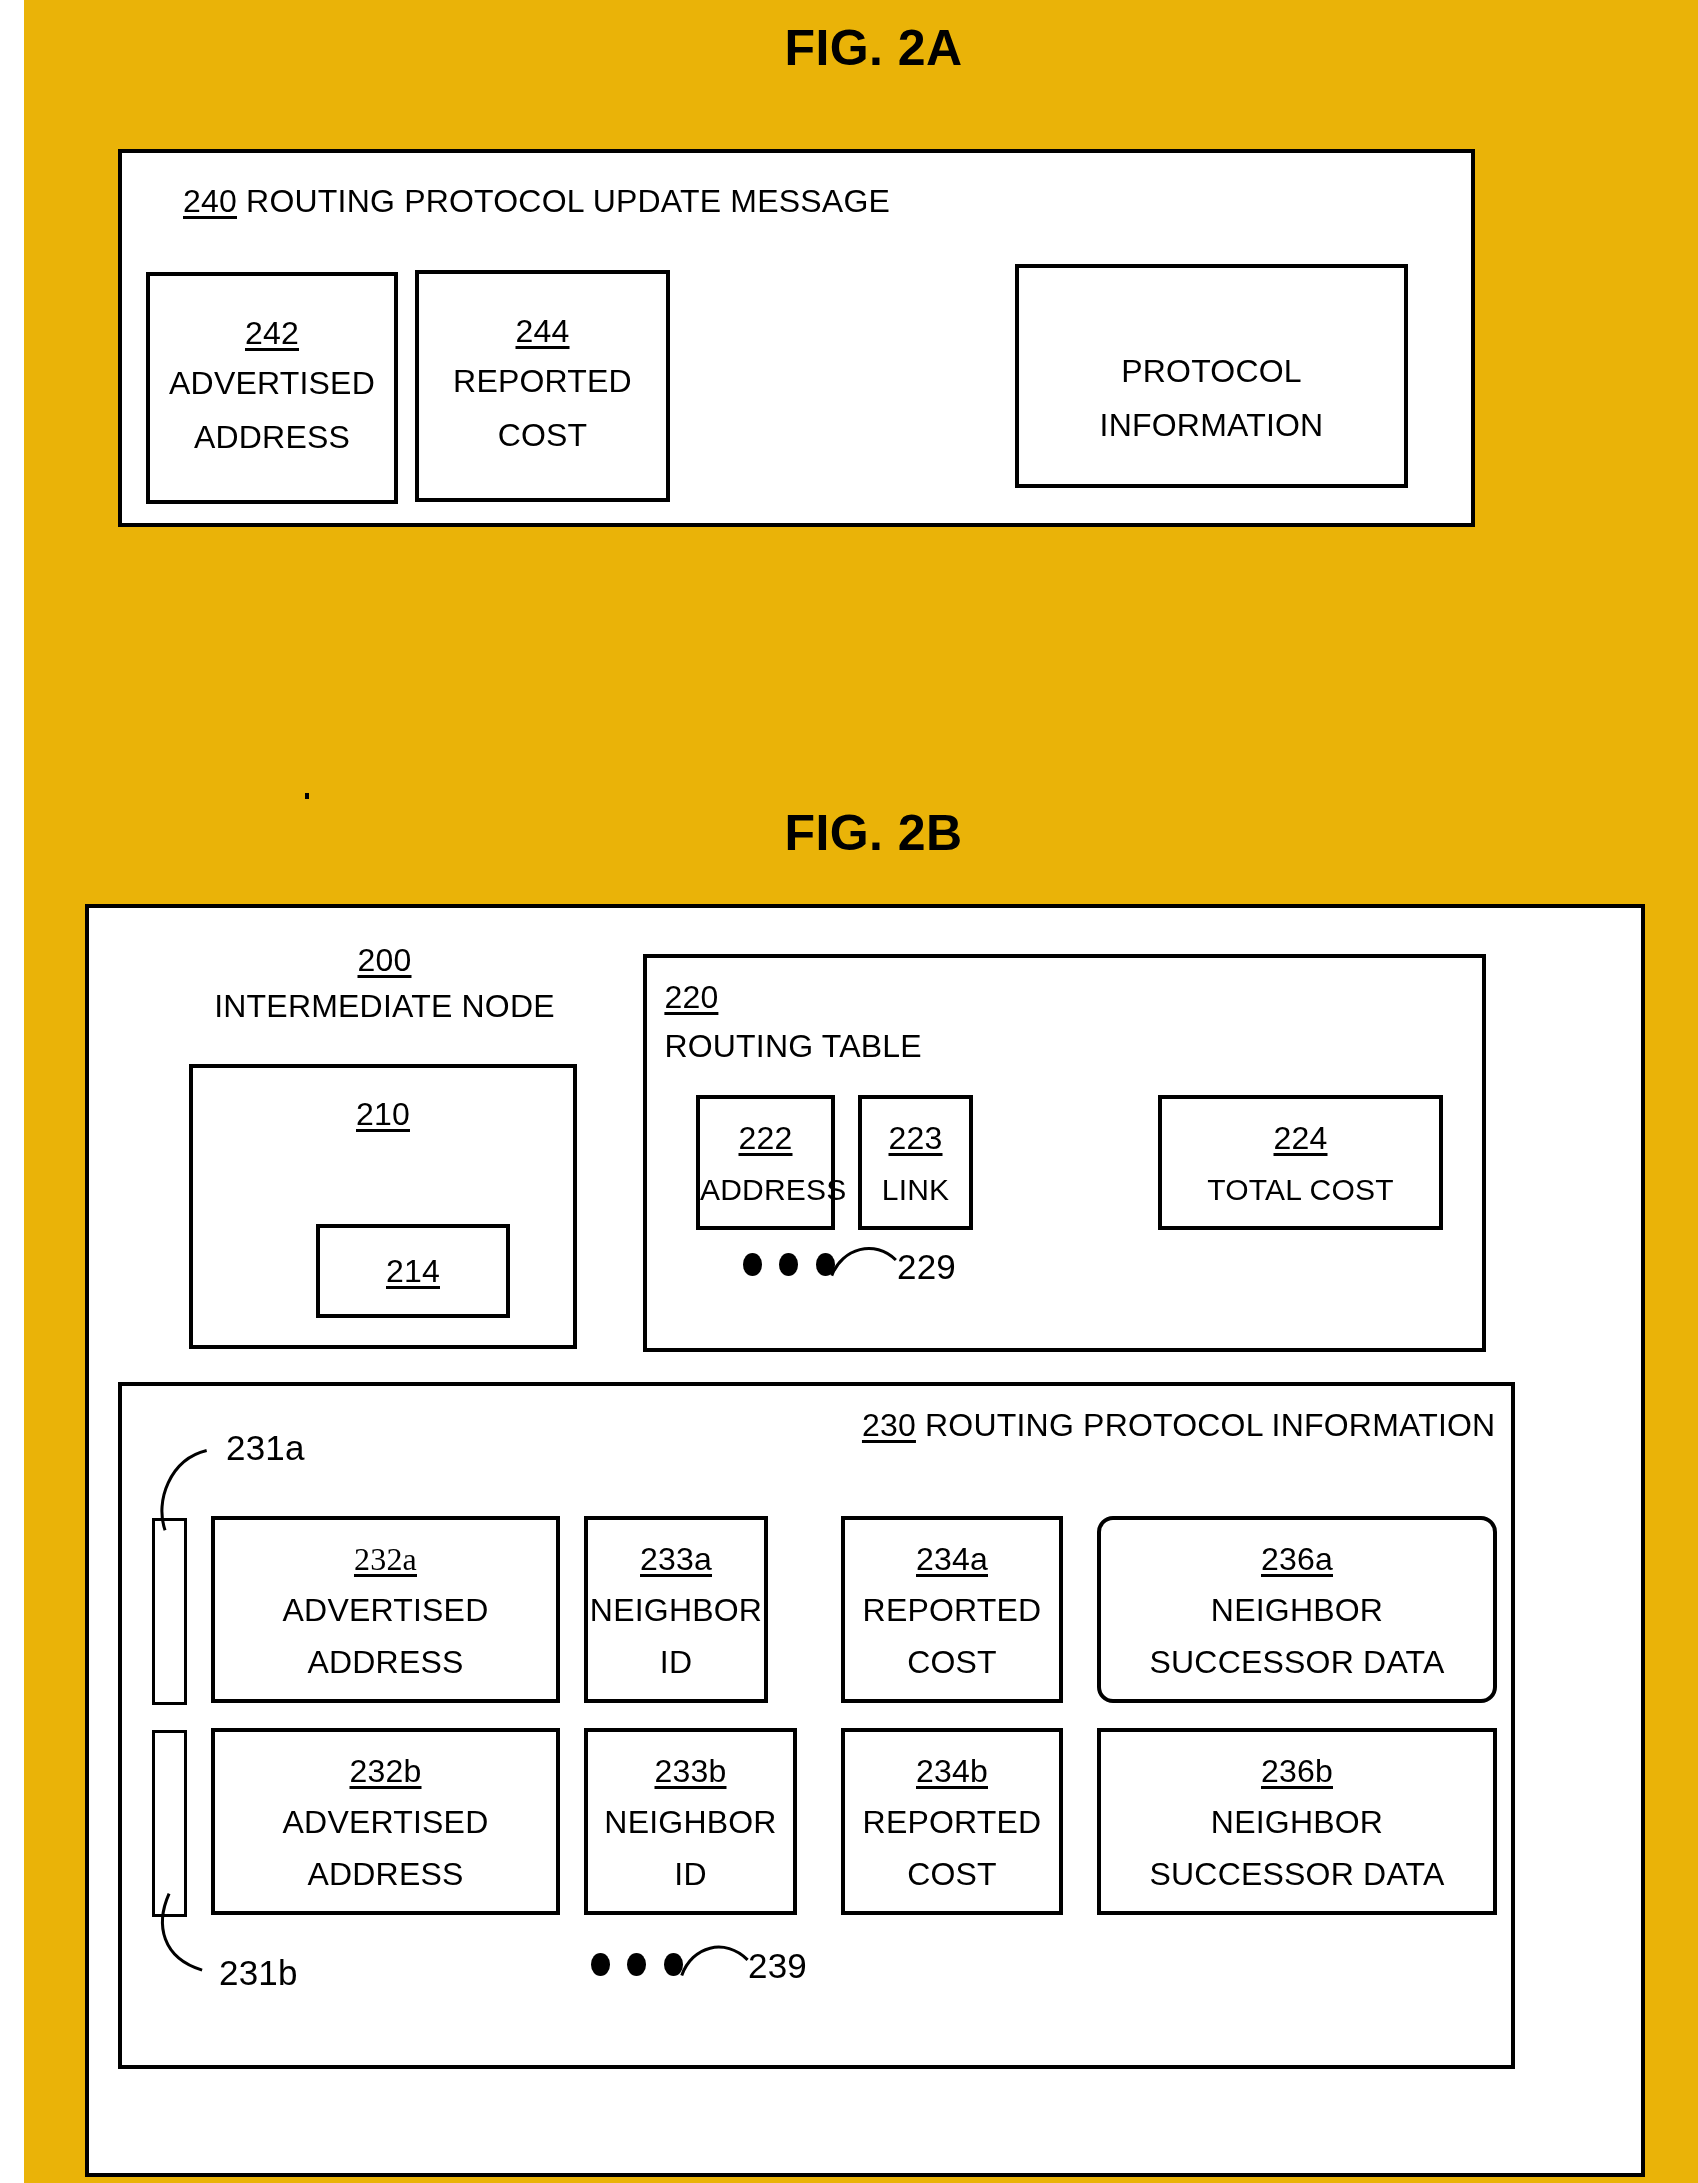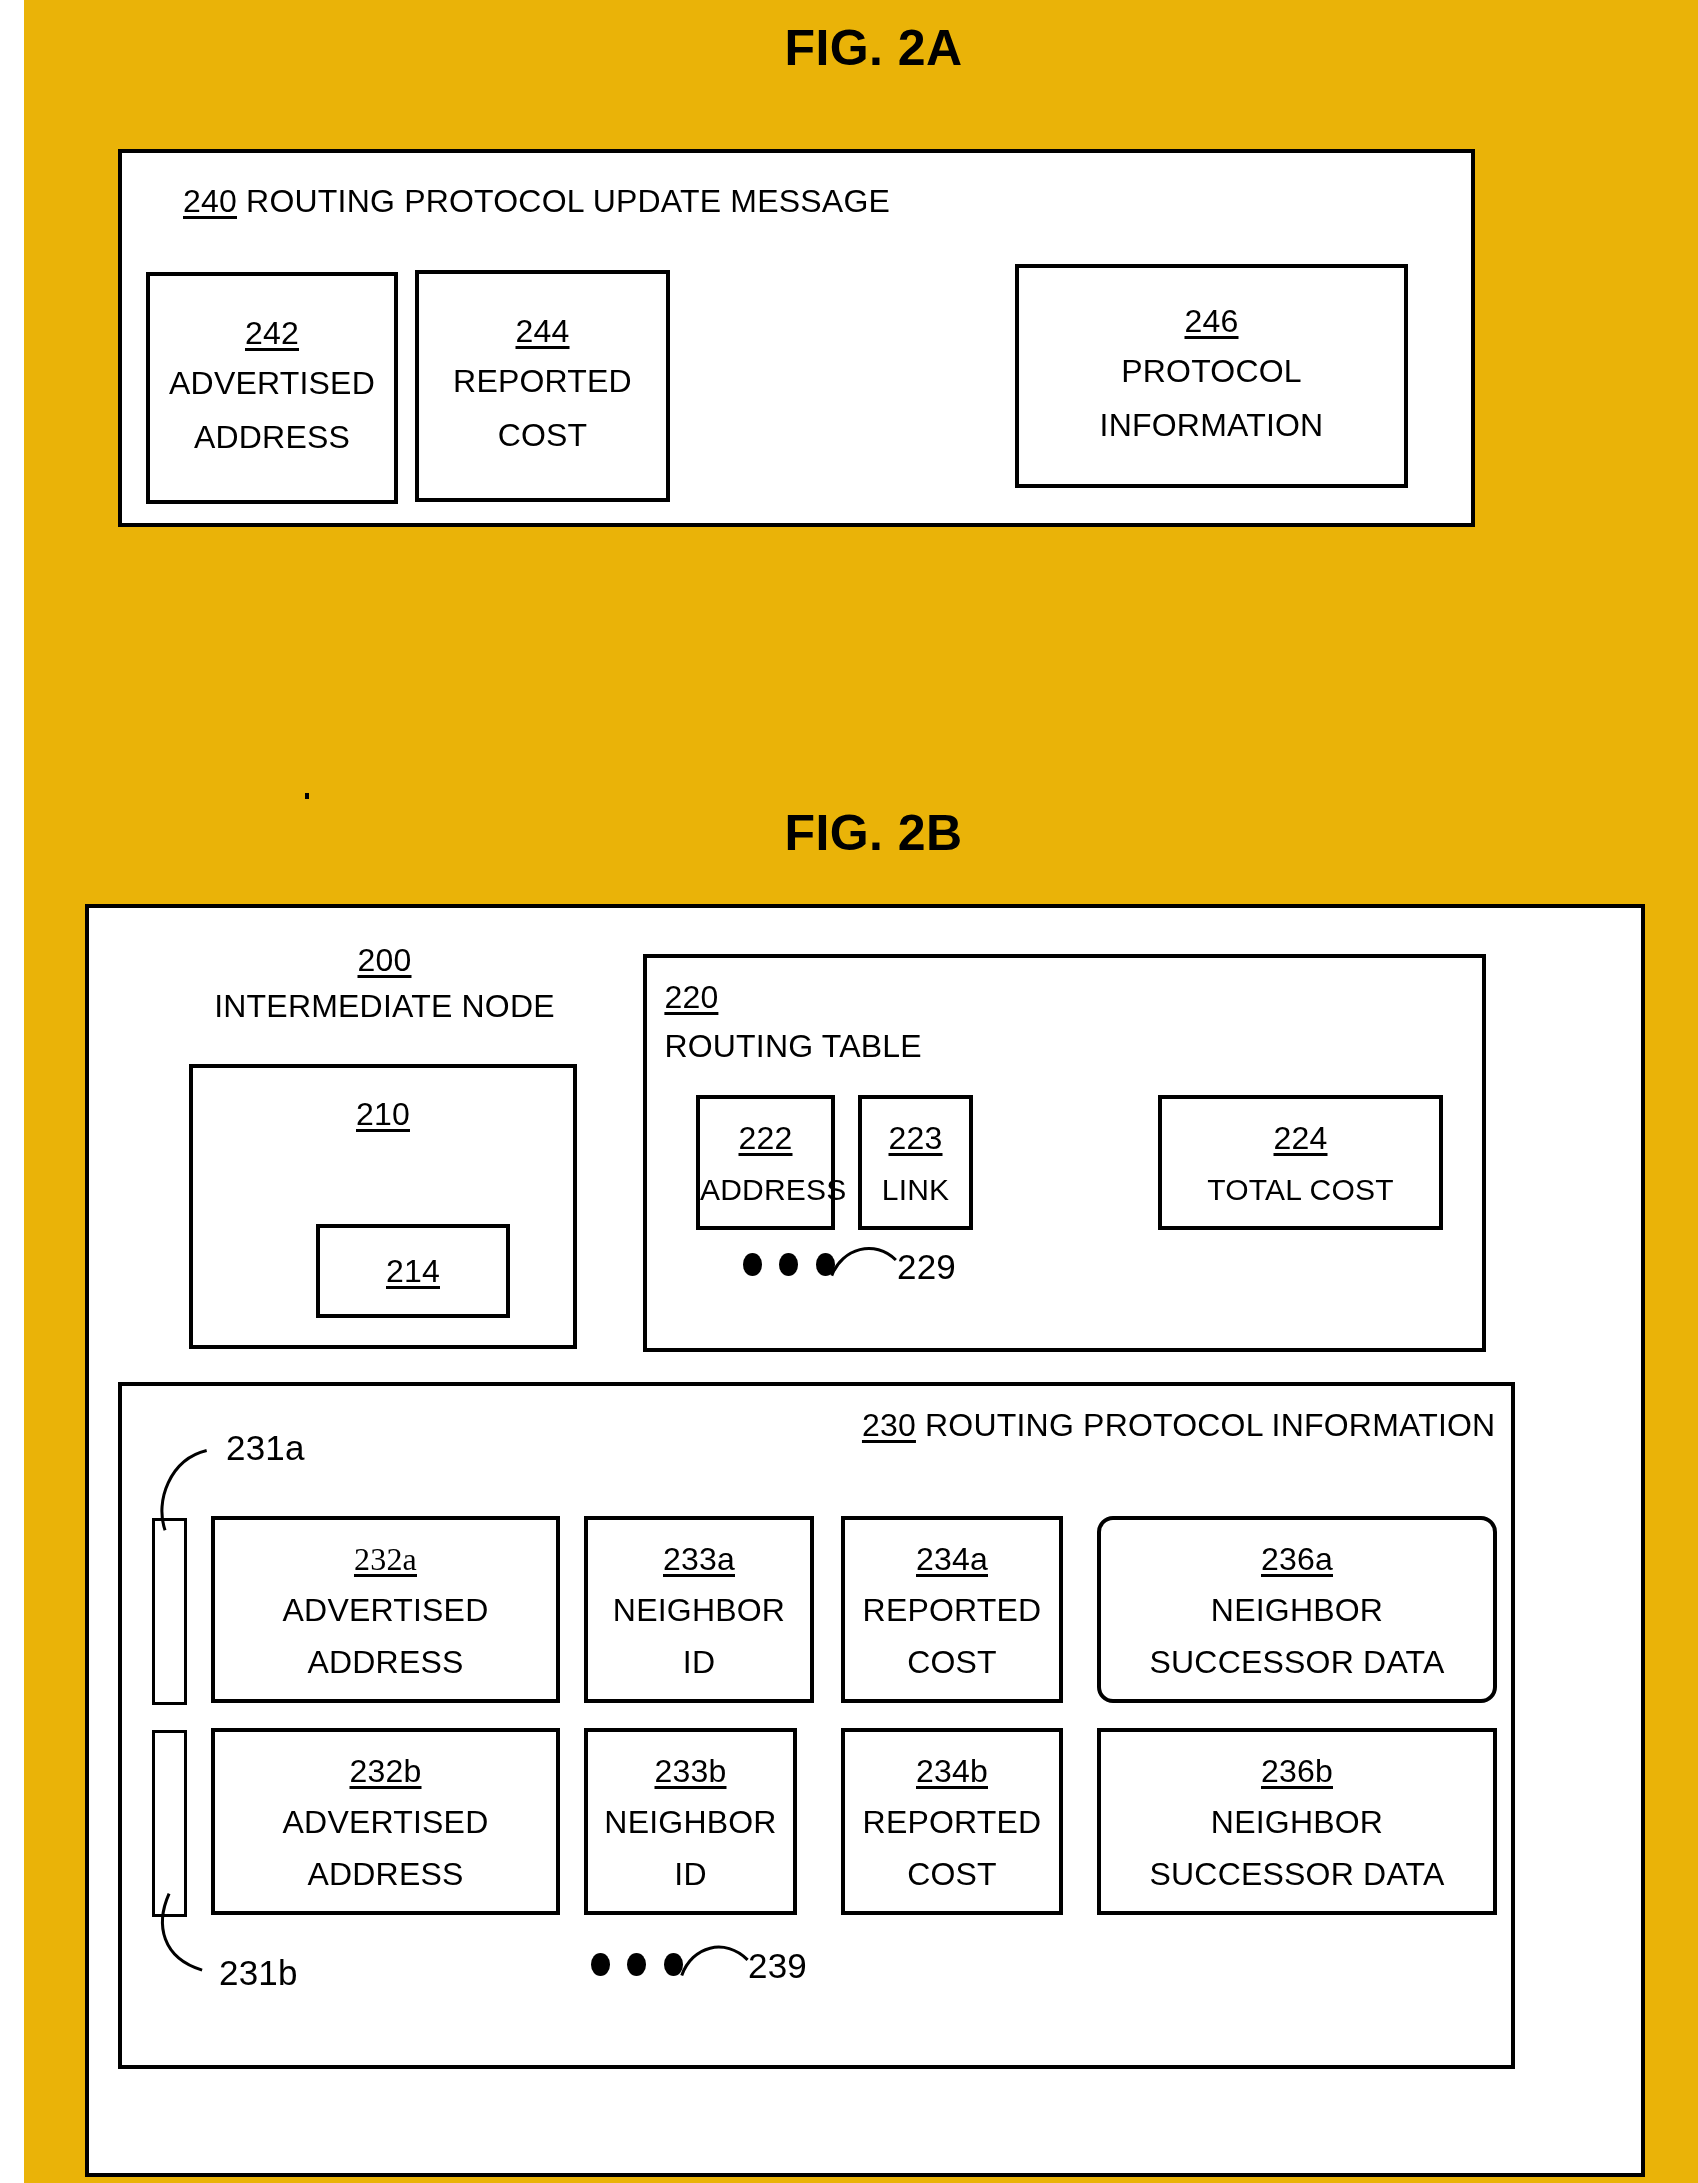--- a/index.html
+++ b/index.html
@@ -106,21 +106,20 @@
     <div class="cell-inner" style="top:141px;">ADDRESS</div>
   </div>
 
   <div class="box" style="left:391px; top:270px; width:255px; height:232px;">
     <div class="cell-inner" style="top:37px;"><span class="ref">244</span></div>
     <div class="cell-inner" style="top:87px;">REPORTED</div>
     <div class="cell-inner" style="top:141px;">COST</div>
   </div>
 
   <div class="box" style="left:991px; top:264px; width:393px; height:224px;">
-    <div class="cell-inner" style="top:33px;"><span class="ref">246</span></div>
     <div class="cell-inner" style="top:83px;">PROTOCOL</div>
     <div class="cell-inner" style="top:137px;">INFORMATION</div>
   </div>
 
   <div class="speck" style="left:281px; top:793px;"></div>
 
   <div class="fig-title" style="left:0; top:804px; width:1699px;">FIG. 2B</div>
 
   <div class="box" style="left:61px; top:904px; width:1560px; height:1273px;"></div>
 
@@ -180,21 +179,21 @@
       <path d="M30,4 C14,40 22,78 68,92" fill="none" stroke="#000" stroke-width="3.5"></path>
     </svg>
     <div class="lbl" style="left:97px; top:567px; font-size:35px;">231b</div>
 
     <div class="box" style="left:89px; top:130px; width:349px; height:187px;">
       <div class="cell-inner" style="top:19px;font-family:Liberation Serif, serif;"><span class="ref">232a</span></div>
       <div class="cell-inner" style="top:70px;">ADVERTISED</div>
       <div class="cell-inner" style="top:122px;">ADDRESS</div>
     </div>
 
-    <div class="box" style="left:462px; top:130px; width:230px; height:187px;">
+    <div class="box" style="left:462px; top:130px; width:184px; height:187px;">
       <div class="cell-inner" style="top:19px;"><span class="ref">233a</span></div>
       <div class="cell-inner" style="top:70px;">NEIGHBOR</div>
       <div class="cell-inner" style="top:122px;">ID</div>
     </div>
 
     <div class="box" style="left:719px; top:130px; width:222px; height:187px;padding-left:28px;">
       <div class="cell-inner" style="top:19px;"><span class="ref">234a</span></div>
       <div class="cell-inner" style="top:70px;">REPORTED</div>
       <div class="cell-inner" style="top:122px;">COST</div>
     </div>

